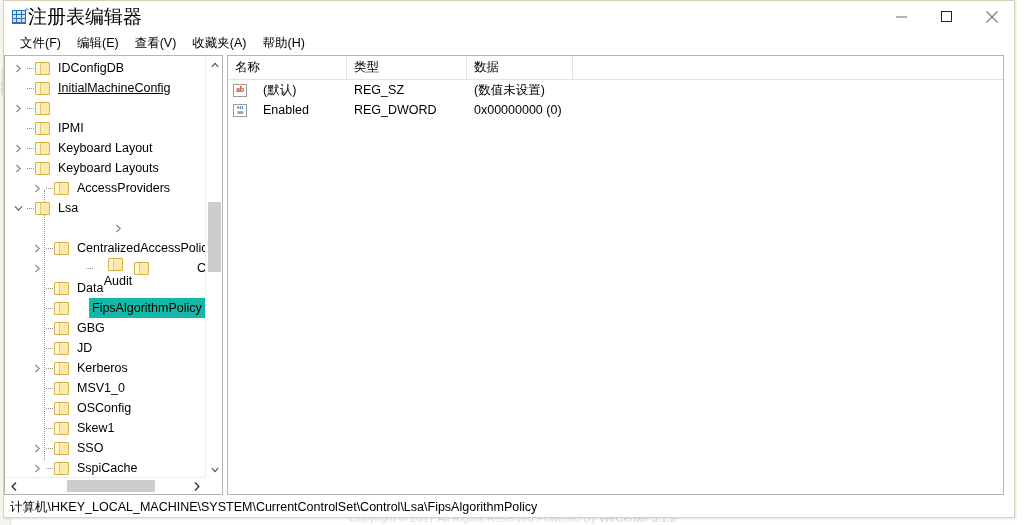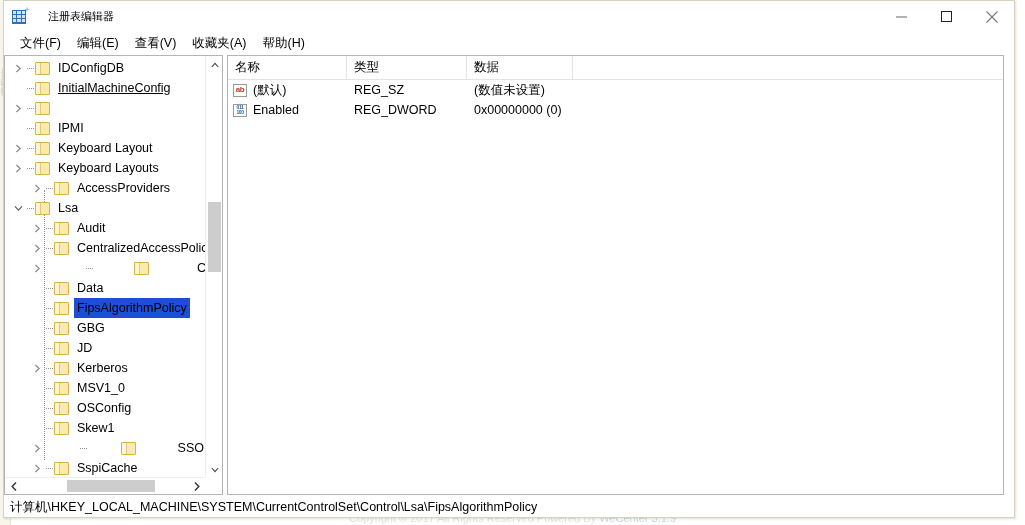--- a/index.html
+++ b/index.html
@@ -91,22 +91,22 @@
   }
   #app-icon .grid i { background: #cfe3f7; display: block; }
   #app-icon .spark {
     position: absolute;
     right: -2px; top: -2px;
     width: 6px; height: 6px;
     background: #7fd0f5;
     clip-path: polygon(50% 0, 62% 38%, 100% 50%, 62% 62%, 50% 100%, 38% 62%, 0 50%, 38% 38%);
   }
   #window-title {
-    margin-left: 20px;
-    font-size: 11px;
+    margin-left: 0;
+    font-size: 19px;
     color: #000000;
     white-space: nowrap;
   }
   #window-buttons {
     position: absolute;
     right: 0; top: 0;
     height: 31px;
     display: flex;
   }
   .win-btn {
@@ -211,21 +211,22 @@
     width: 5px; height: 11px;
     background: #fff6d6;
     border-right: 1px solid #e0c880;
     box-sizing: border-box;
   }
   .tree-label {
     line-height: 20px;
     padding: 0 3px;
   }
   .tree-row.selected .tree-label {
-    background: #1d4ed8;
+    background: #14b8a6;
+    margin-left: 15px;
   }
   
   #child-guide {
     position: absolute;
     left: 39px;
     width: 0;
     border-left: 1px dotted #8f8f8f;
   }
 
   
@@ -335,28 +336,28 @@
     align-items: center;
   }
   .cell.name { width: 119px; padding-left: 5px; }
   .cell.type { width: 120px; padding-left: 7px; }
   .cell.data { width: 320px; padding-left: 7px; }
 
   
   .vicon {
     width: 14px; height: 13px;
     flex: 0 0 auto;
-    margin-right: 6px;
+    margin-right: 16px;
     border: 1px solid #9a9a9a;
     background: #ffffff;
     box-sizing: border-box;
     display: flex;
     align-items: center;
     justify-content: center;
-    font-family: Liberation Sans, sans-serif;
+    font-family: Liberation Serif, serif;
     line-height: 1;
     overflow: hidden;
   }
   .vicon.sz {
     color: #c23b22;
     font-size: 8px;
     font-weight: bold;
     letter-spacing: -0.3px;
   }
   .vicon.dword {
@@ -537,21 +538,21 @@
                   <polyline points="1,1.4 4.5,5.2 8,1.4" fill="none" stroke="#5b5b5b" stroke-width="1.2"></polyline>
                 </svg>
               </span>
               <span class="dots"></span>
               <span class="folder">
                 <span class="back"></span>
                 <span class="flap"></span>
               </span>
               <span class="tree-label">Lsa</span>
             </div>
-            <div class="tree-row" style="padding-left: 24px;">
+            <div class="tree-row" style="padding-left: 24px; flex-direction: column;">
               <span class="chev">
                 <svg width="7" height="9" viewBox="0 0 7 9">
                   <polyline points="1.4,1 5.2,4.5 1.4,8" fill="none" stroke="#8a8a8a" stroke-width="1.2"></polyline>
                 </svg>
               </span>
               <span class="dots"></span>
               <span class="folder">
                 <span class="back"></span>
                 <span class="flap"></span>
               </span>
@@ -652,21 +653,21 @@
             </div>
             <div class="tree-row" style="padding-left: 24px;">
               <span class="chev"></span>
               <span class="dots"></span>
               <span class="folder">
                 <span class="back"></span>
                 <span class="flap"></span>
               </span>
               <span class="tree-label">Skew1</span>
             </div>
-            <div class="tree-row" style="padding-left: 24px; justify-content: space-between;">
+            <div class="tree-row" style="padding-left: 24px;">
               <span class="chev">
                 <svg width="7" height="9" viewBox="0 0 7 9">
                   <polyline points="1.4,1 5.2,4.5 1.4,8" fill="none" stroke="#8a8a8a" stroke-width="1.2"></polyline>
                 </svg>
               </span>
               <span class="dots"></span>
               <span class="folder">
                 <span class="back"></span>
                 <span class="flap"></span>
               </span>

